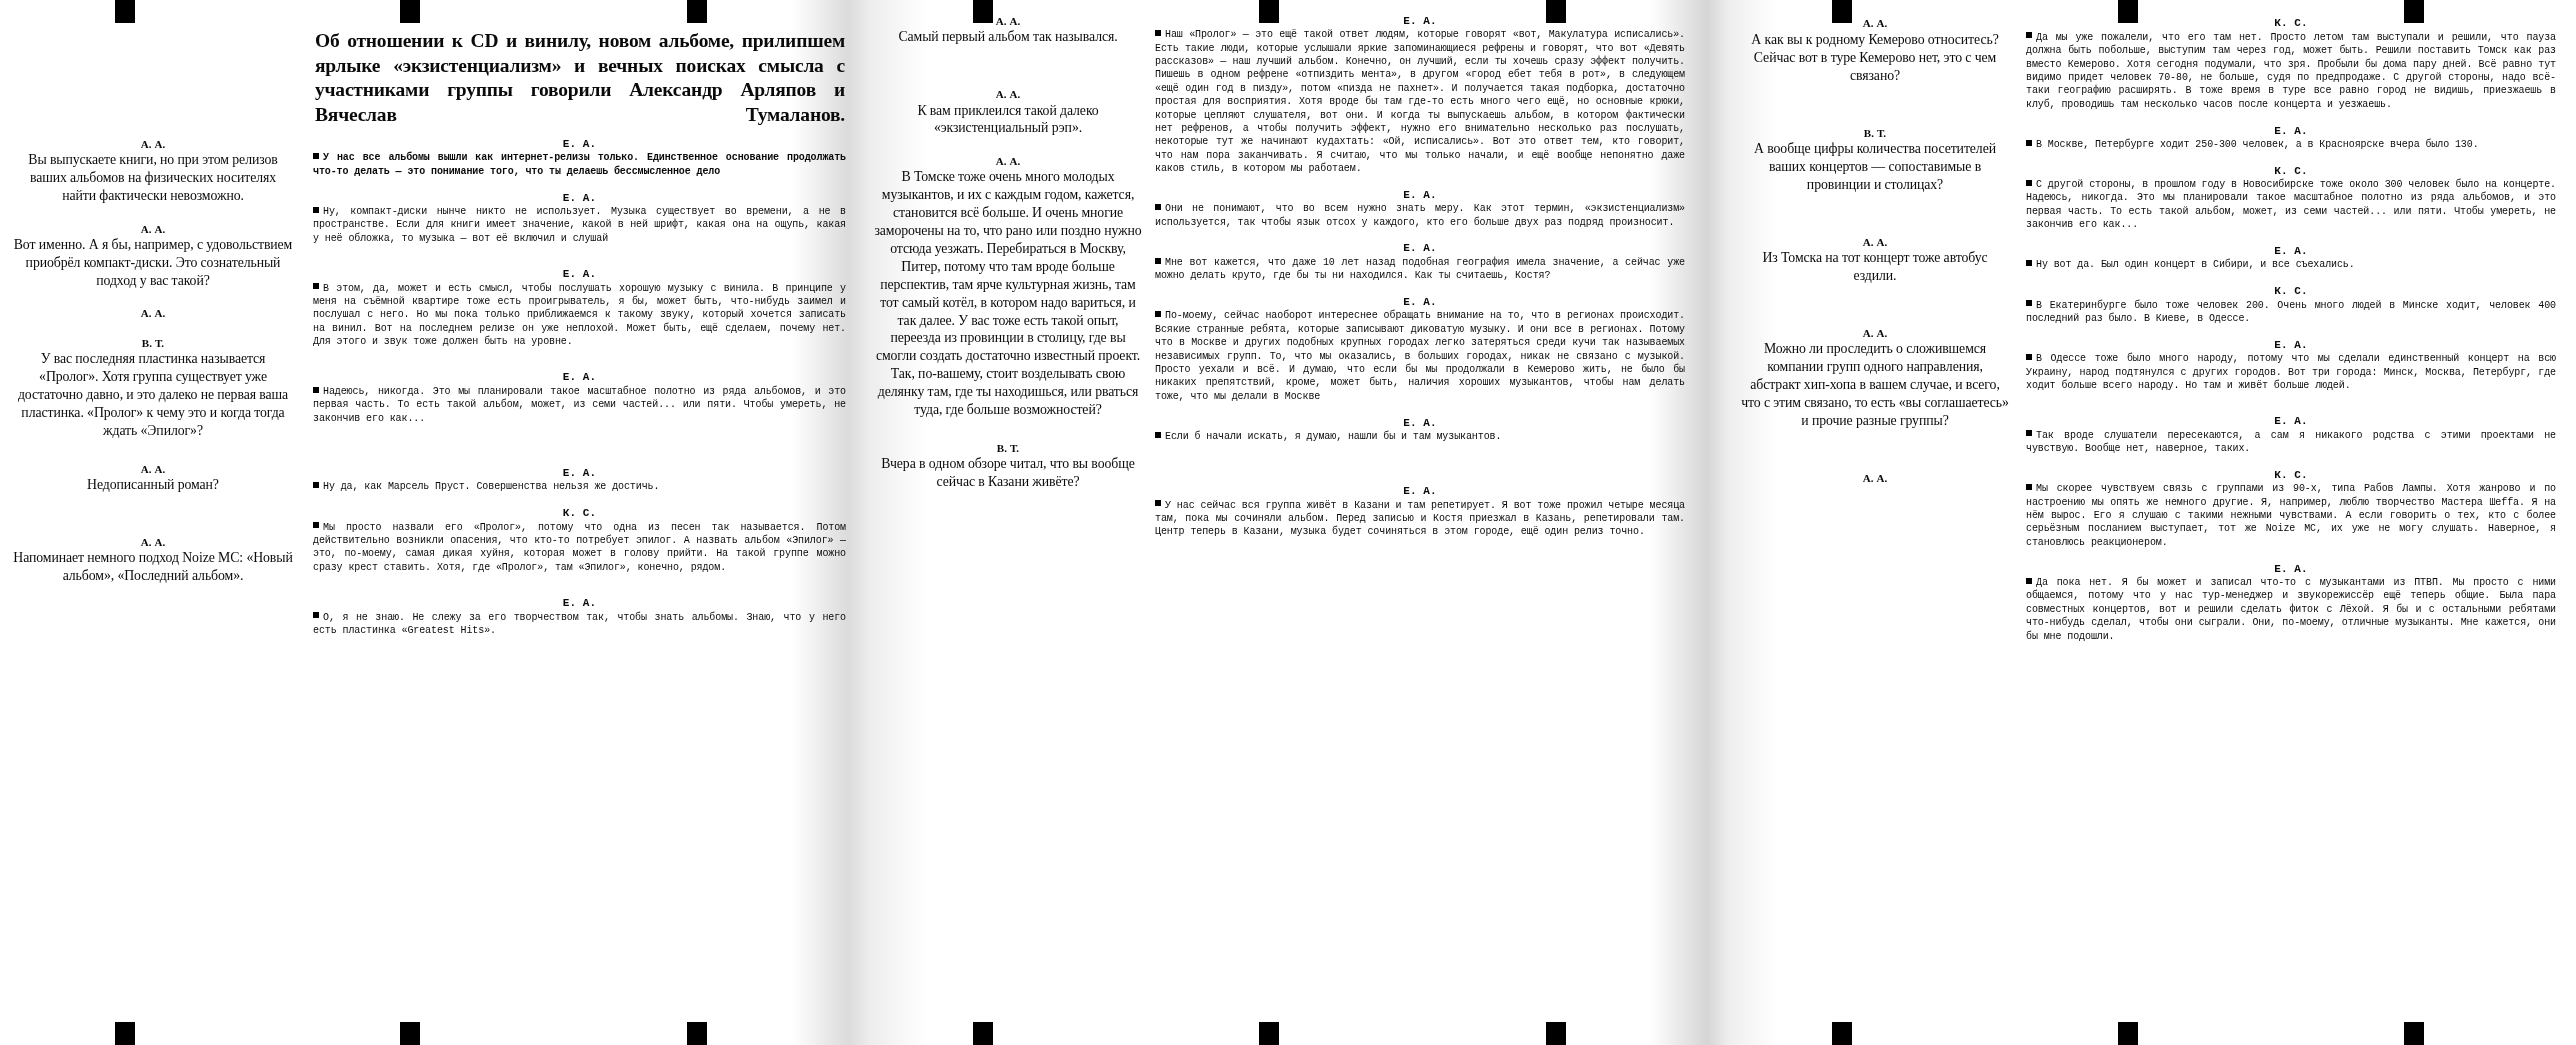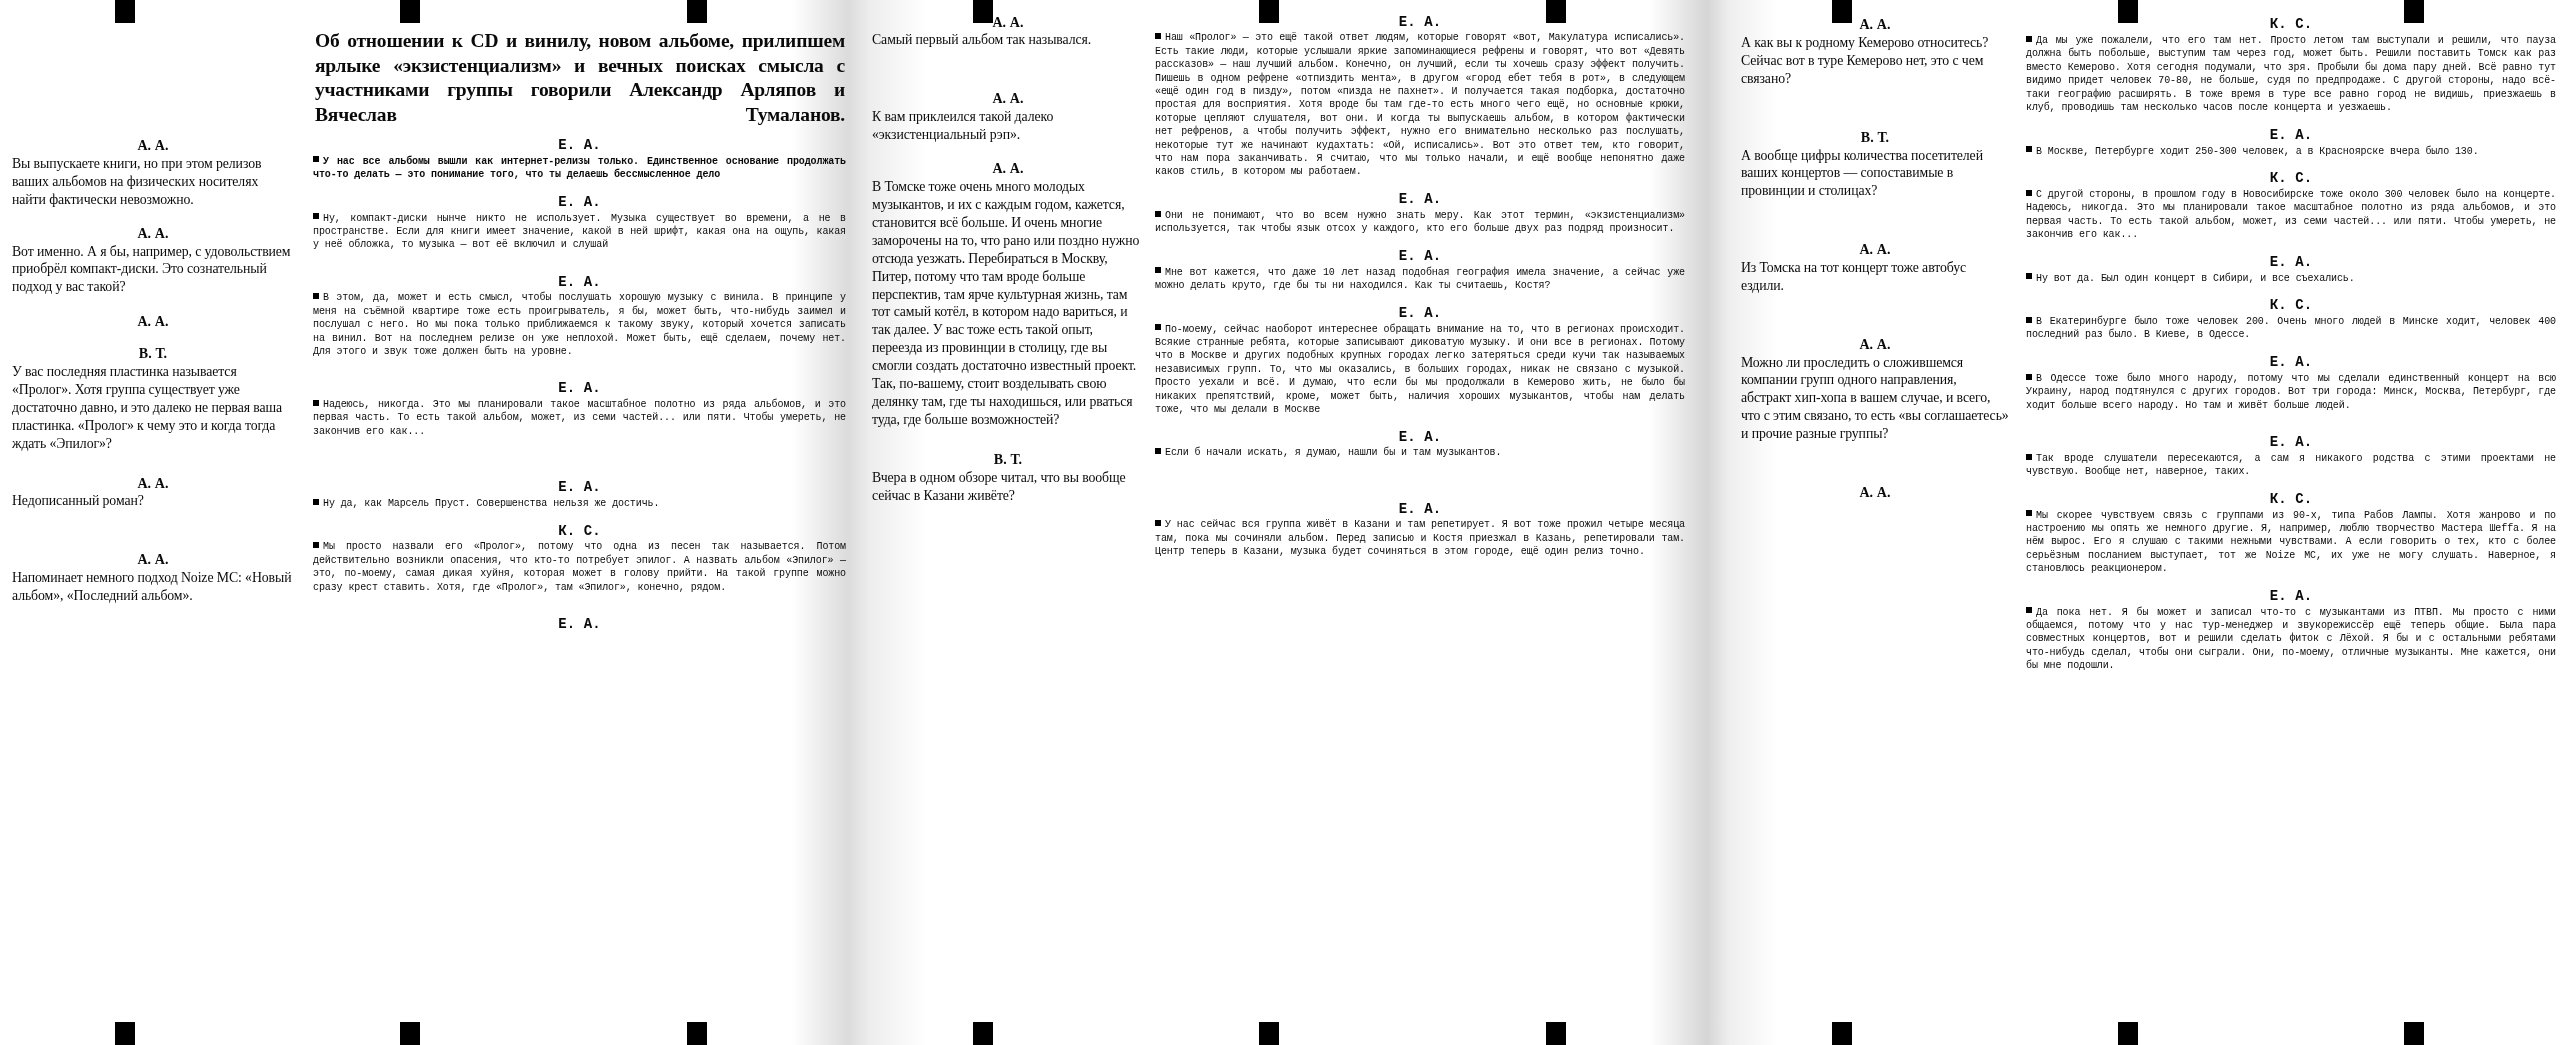--- a/index.html
+++ b/index.html
@@ -30,27 +30,27 @@
   .ticks.bottom{bottom:0;}
   .tick{position:absolute;width:20px;height:23px;background:#000;}
 
   
   .col{position:absolute;}
   .q-col{text-align:right;}
   .a-col{text-align:left;font-family:Liberation Mono, monospace;}
 
   .speaker{
     font-weight:bold;text-align:center;
-    font-size:14px;letter-spacing:0.1px;margin:0 0 1.3px 0;line-height:1.1;
+    font-size:11px;letter-spacing:0.1px;margin:0 0 1.3px 0;line-height:1.1;
   }
   .para{margin:0 0 2.7px 0;}
 
   
   .q-col .para{
-    font-size:13.8px;line-height:1.30;text-align:left;
+    font-size:13.8px;line-height:1.30;text-align:center;
     letter-spacing:-0.1px;
   }
   .q-block{margin-bottom:17.4px;}
 
   
   .a-col .para{
     font-size:10px;line-height:1.34;text-align:justify;
     letter-spacing:-0.1px;
   }
   .a-block{margin-bottom:13.4px;}
@@ -161,20 +161,21 @@
       <div class="a-block sp-big">
         <div class="speaker">Е. А.</div>
         <p class="para"><span class="bullet"></span>Ну да, как Марсель Пруст. Совершенства нельзя же достичь.</p>
       </div>
       <div class="a-block">
         <div class="speaker">К. С.</div>
         <p class="para"><span class="bullet"></span>Мы просто назвали его «Пролог», потому что одна из песен так называется. Потом действительно возникли опасения, что кто-то потребует эпилог. А назвать альбом «Эпилог» — это, по-моему, самая дикая хуйня, которая может в голову прийти. На такой группе можно сразу крест ставить. Хотя, где «Пролог», там «Эпилог», конечно, рядом.</p>
       </div>
       <div class="a-block sp-after">
         <div class="speaker">Е. А.</div>
+        <p class="para"><span class="bullet"></span>О, я не знаю. Не слежу за его творчеством так, чтобы знать альбомы. Знаю, что у него есть пластинка «Greatest Hits».</p>
       </div>
     </div>
 
   <div class="col q-col" id="p2-q">
       <div class="q-block">
         <div class="speaker">А. А.</div>
         <p class="para">Самый первый альбом так назывался.</p>
       </div>
       <div class="q-block sp-big">
         <div class="speaker">А. А.</div>

